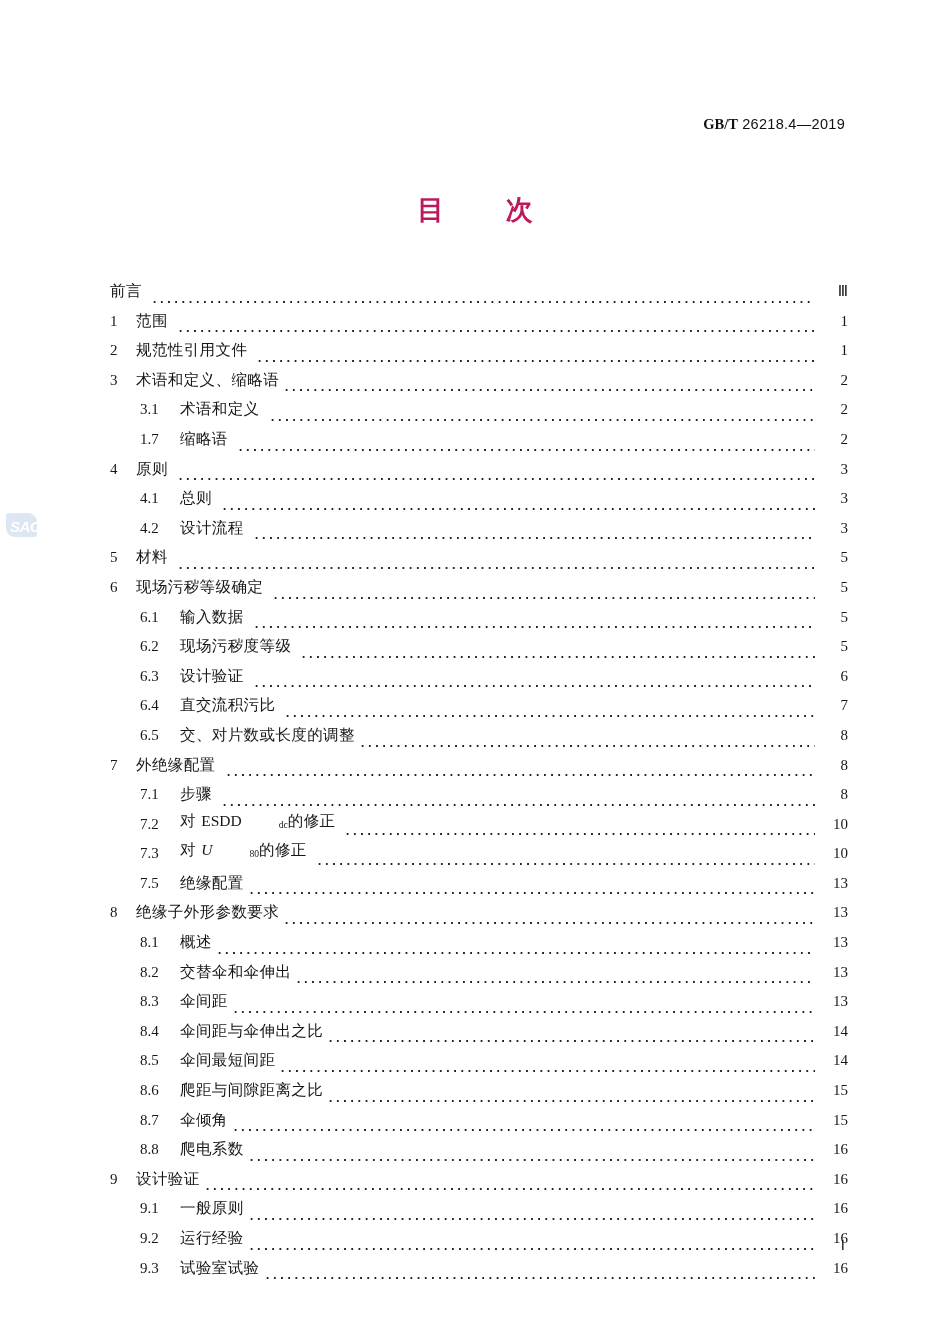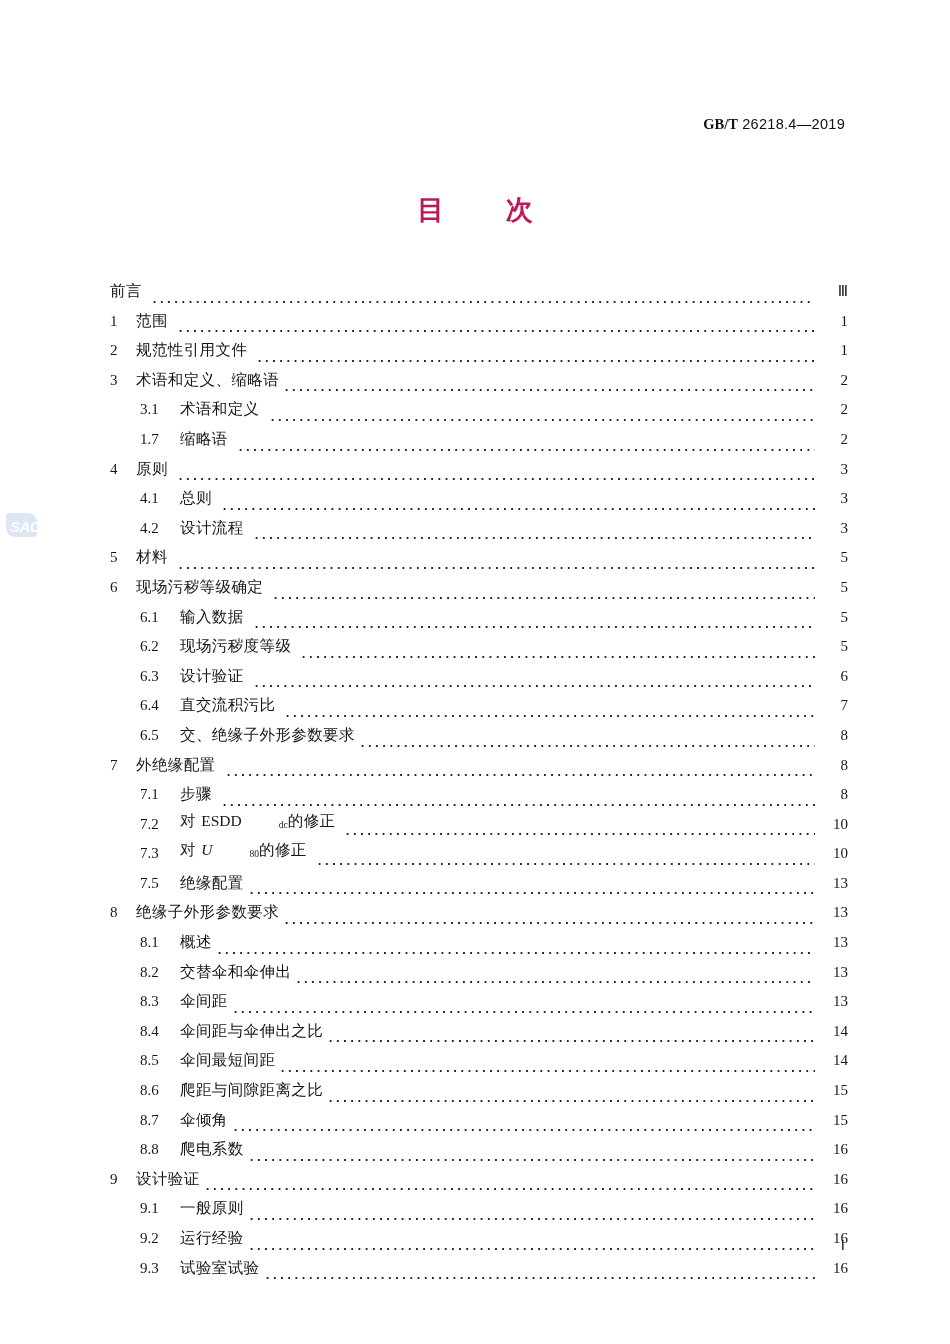--- a/index.html
+++ b/index.html
@@ -304,21 +304,21 @@
         <span class="toc-page">6</span>
       </div>
       <div class="toc-row lvl2 gap">
         <span class="toc-num">6.4</span>
         <span class="toc-label">直交流积污比</span>
         <span class="toc-dots"></span>
         <span class="toc-page">7</span>
       </div>
       <div class="toc-row lvl2">
         <span class="toc-num">6.5</span>
-        <span class="toc-label">交、绝缘子外形参数要求</span>
+        <span class="toc-label">交、对片数或长度的调整</span>
         <span class="toc-dots"></span>
         <span class="toc-page">8</span>
       </div>
       <div class="toc-row lvl1 gap">
         <span class="toc-num">7</span>
         <span class="toc-label">外绝缘配置</span>
         <span class="toc-dots"></span>
         <span class="toc-page">8</span>
       </div>
       <div class="toc-row lvl2 gap">

